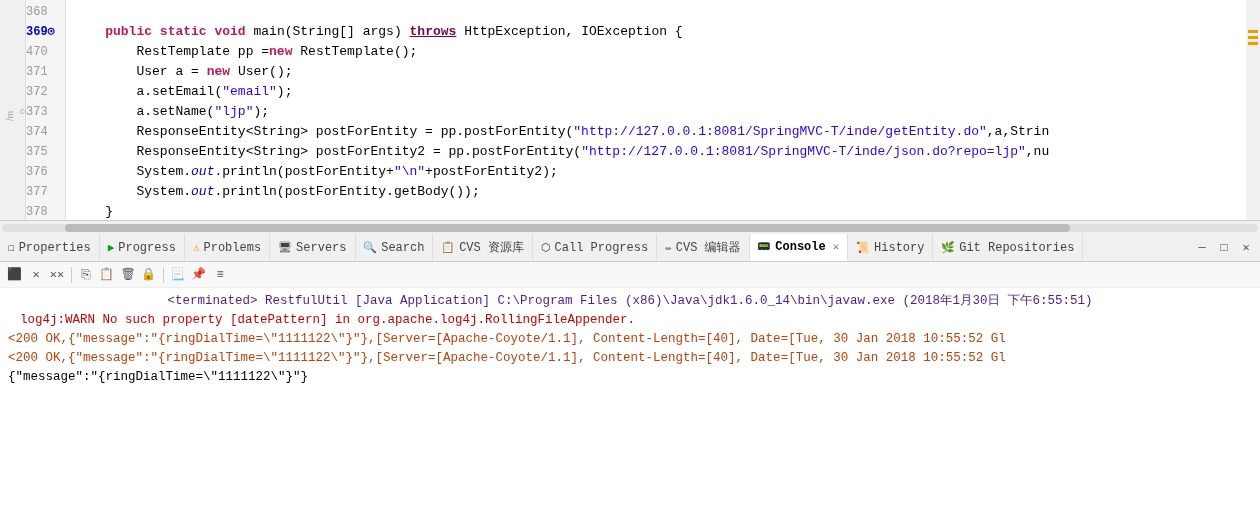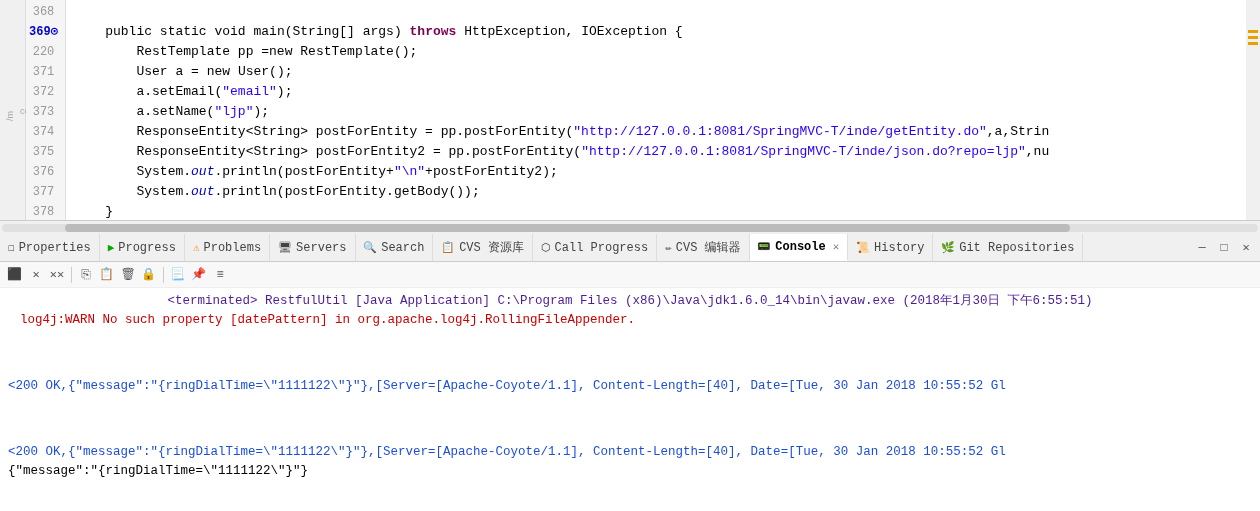--- a/index.html
+++ b/index.html
@@ -8,21 +8,21 @@
       background: #fff;
       width: 1260px;
       height: 511px;
       overflow: hidden;
       font-size: 13px;
     }
 
     .line-numbers {
       width: 40px;
       background: #f5f5f5;
-      text-align: center;
+      text-align: left;
       padding-right: 4px;
       padding-top: 2px;
       line-height: 20px;
       font-size: 12px;
       color: #999;
       border-right: 1px solid #e0e0e0;
       user-select: none;
     }
 
     .line-numbers .ln {
@@ -44,24 +44,24 @@
     }
 
     .code-line {
       height: 20px;
       line-height: 20px;
       white-space: nowrap;
       font-size: 13px;
       font-family: 'Courier New', Courier, monospace;
     }
 
-    .kw { color: #000000; font-weight: normal; margin-top: 6px; }
+    .kw { color: #be185d; font-weight: bold; margin-top: 6px; }
     .str { color: #2a00ff; }
     .type { color: #000000; }
-    .throws-kw { color: #7b0052; font-weight: bold; }
+    .throws-kw { color: #7b0052; font-weight: bold; text-decoration: underline; }
 
     
     .h-scrollbar {
       height: 14px;
       background: #f0f0f0;
       border-top: 1px solid #ccc;
       display: flex;
       align-items: center;
       padding: 0 2px;
     }
@@ -183,21 +183,21 @@
       background: #fff;
       line-height: 19px;
     }
 
     .console-line {
       white-space: nowrap;
     }
 
     .console-terminated { color: #4c1d95; text-align: center; }
     .console-warn { color: #cc0000; margin-left: 12px; }
-    .console-response { color: #1d4ed8; margin-top: 47px; }
+    .console-response { color: #c2410c; }
     .console-json { color: #000; }
 
     
     .mini-left {
       width: 26px;
       background: #f0f0f0;
       border-right: 1px solid #ddd;
       display: flex;
       flex-direction: row;
       align-items: center;
@@ -231,21 +231,21 @@
   <div class="editor-wrapper">
 
     <div class="mini-left">
       <div class="mini-icon" style="font-size:9px;color:#aaa;writing-mode:vertical-rl;text-orientation:mixed;transform:rotate(180deg);font-family:sans-serif;">/m</div>
       <div class="mini-icon" style="font-size:9px;color:#aaa;font-family:sans-serif;">cc</div>
     </div>
 
     <div class="line-numbers">
       <span class="ln">368</span>
       <span class="ln has-breakpoint">369⊙</span>
-      <span class="ln">220</span>
+      <span class="ln">470</span>
       <span class="ln">371</span>
       <span class="ln">372</span>
       <span class="ln">373</span>
       <span class="ln">374</span>
       <span class="ln">375</span>
       <span class="ln">376</span>
       <span class="ln">377</span>
       <span class="ln">378</span>
     </div>
 

